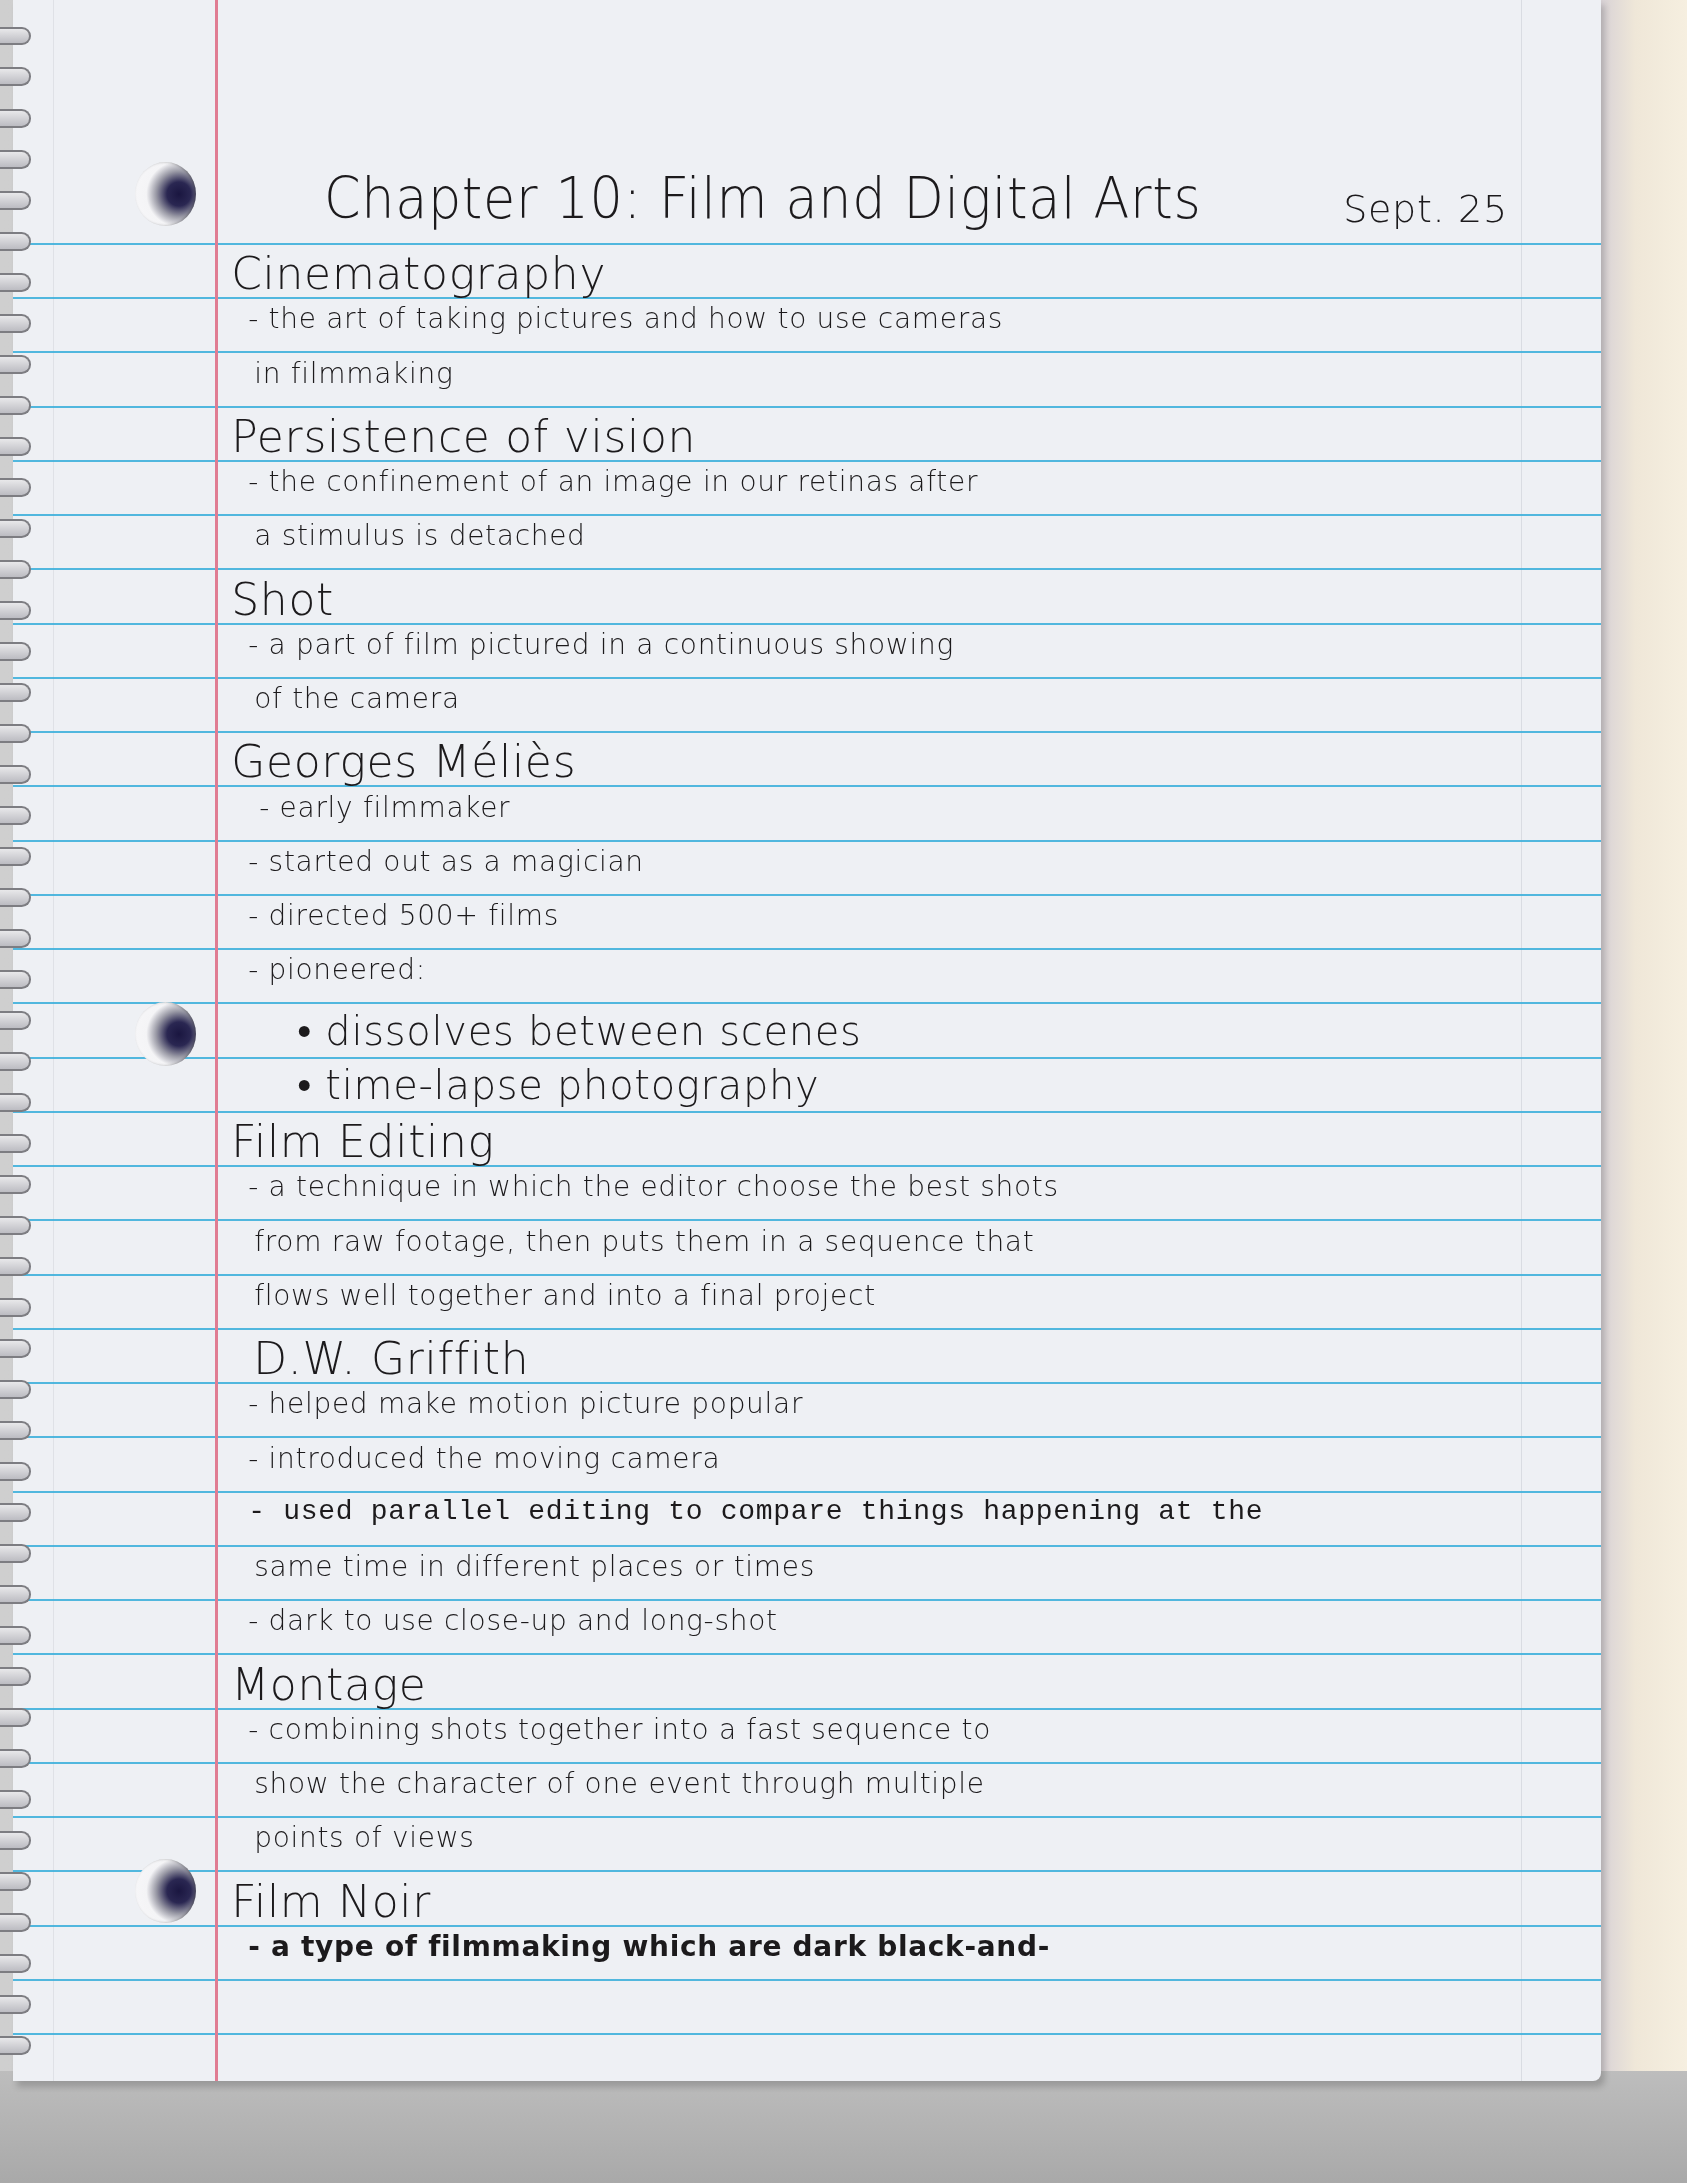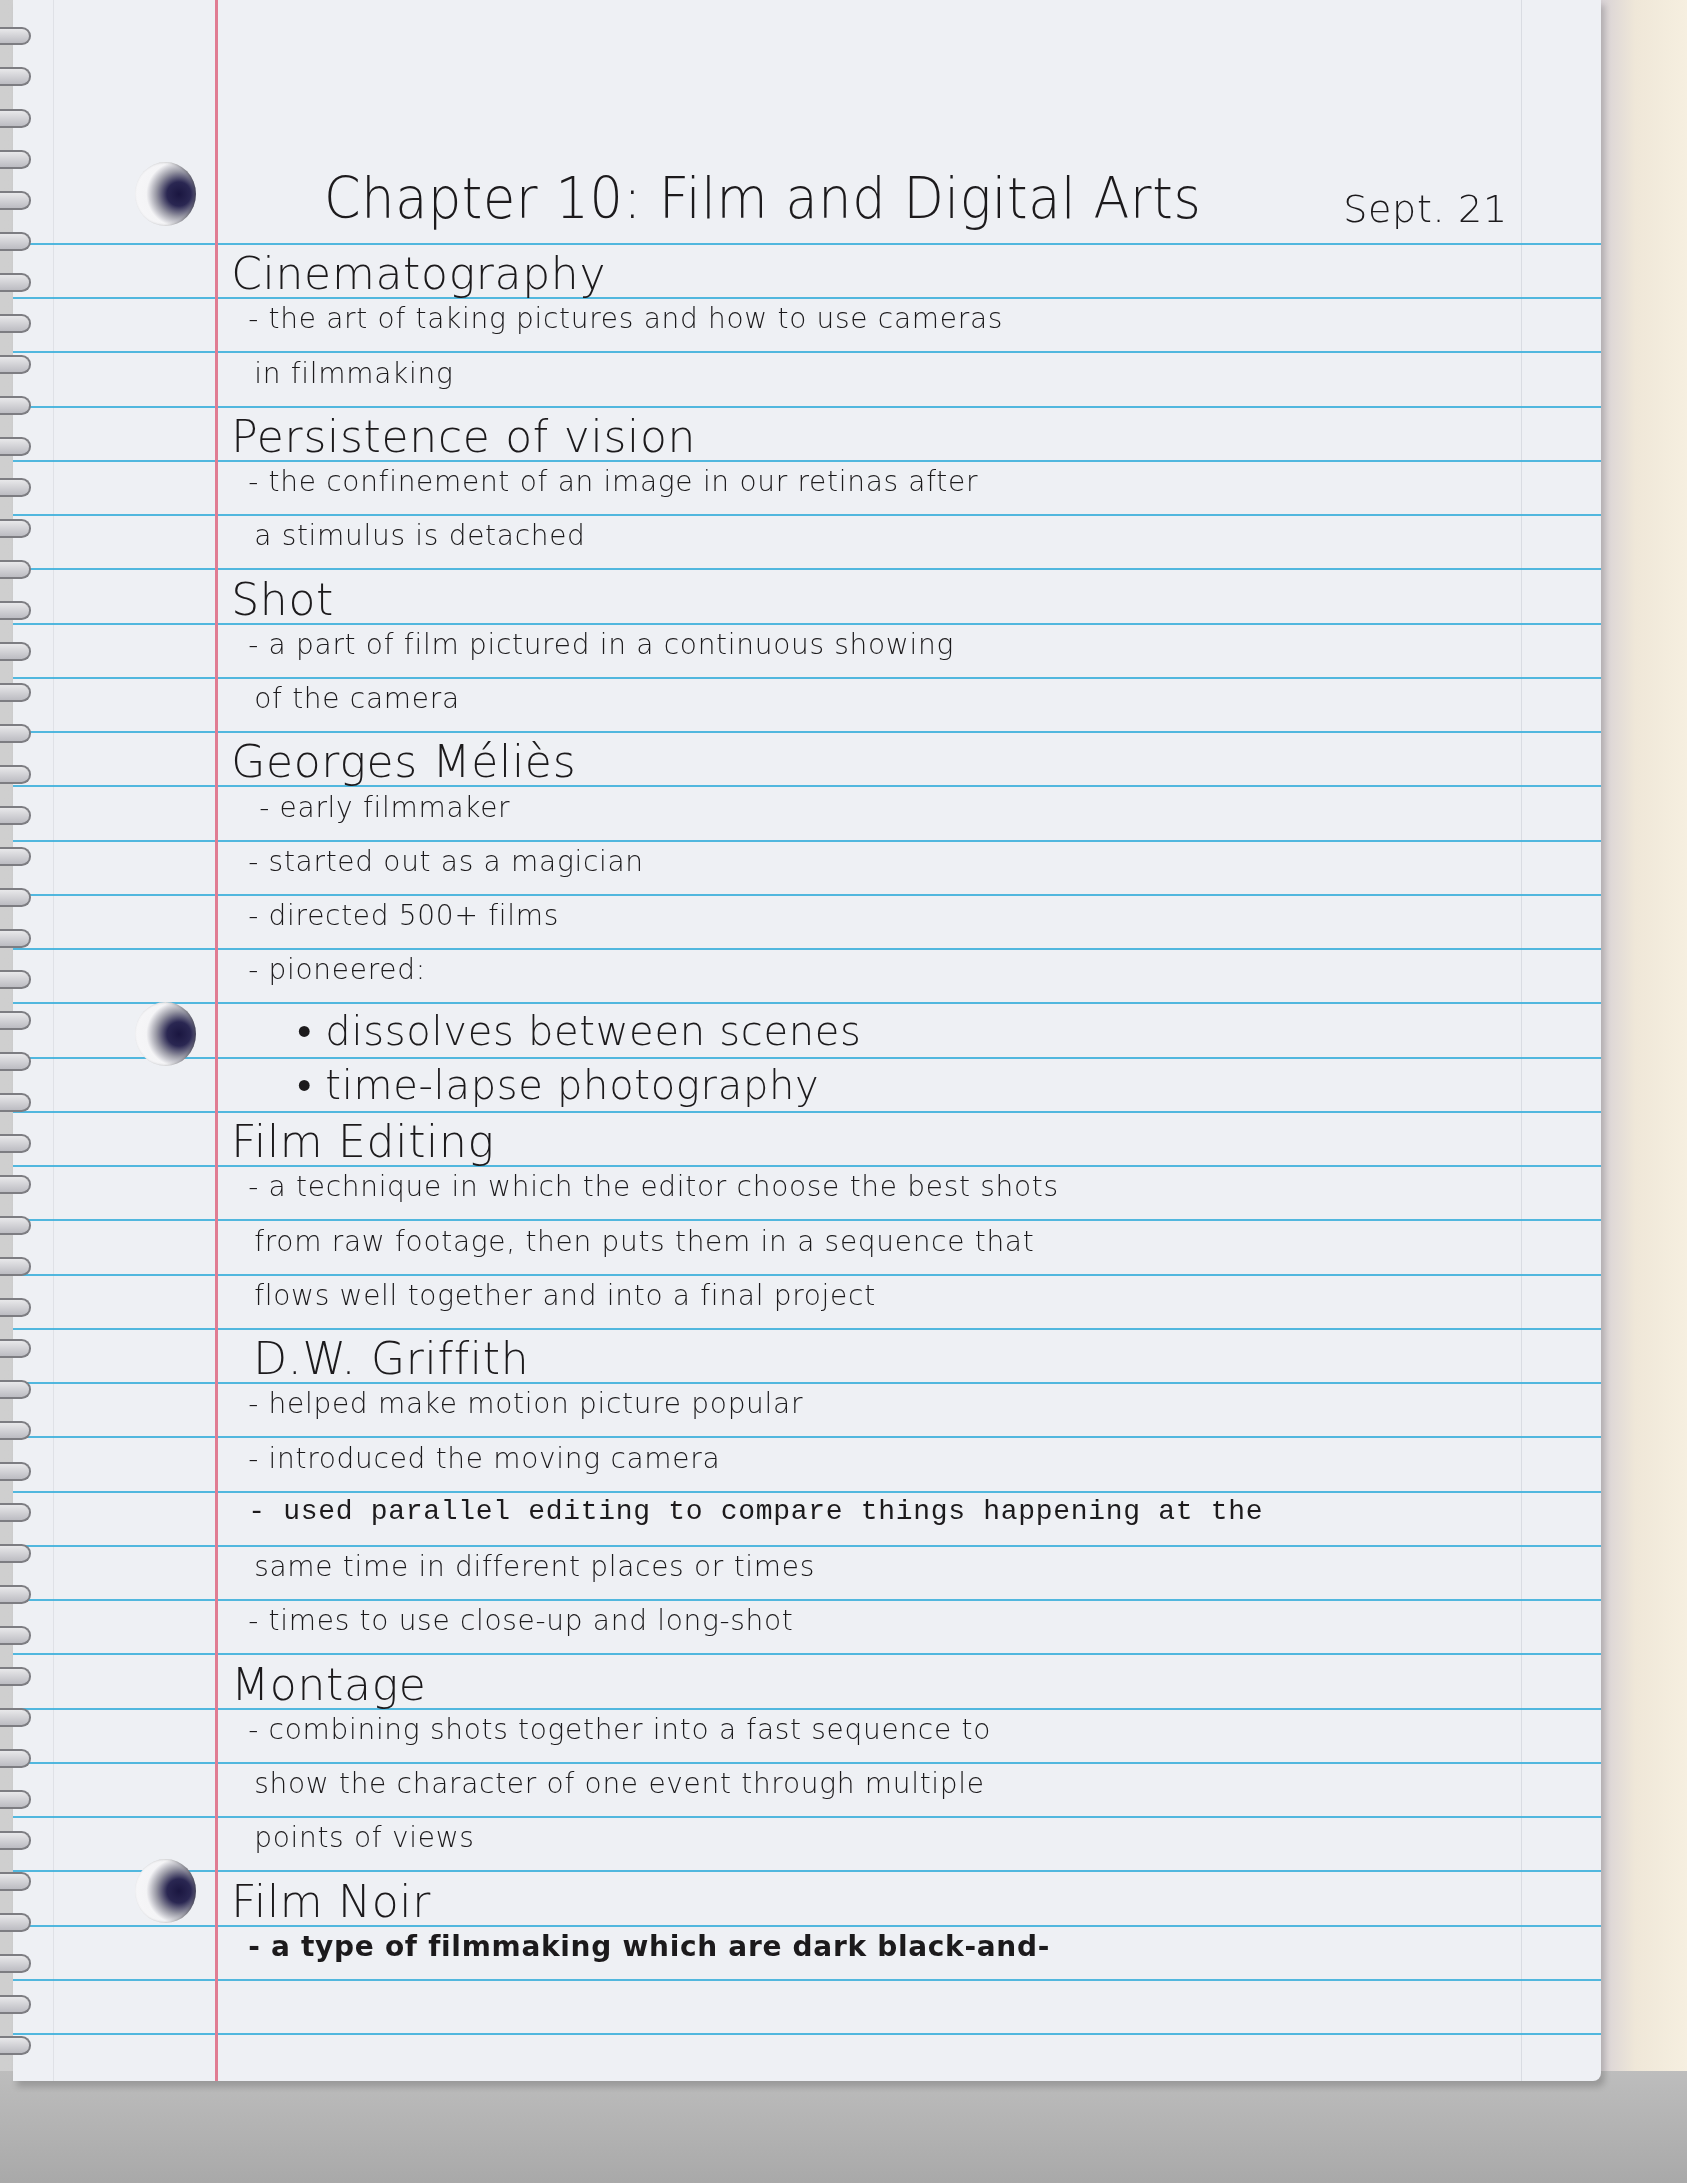--- a/index.html
+++ b/index.html
@@ -107,21 +107,21 @@
       <div class="rule" style="top: 1979px;"></div>
       <div class="rule" style="top: 2033px;"></div>
     </div>
   <div class="margin-line"></div>
 
   <div class="hole" style="left:122px; top:162px;"></div>
   <div class="hole" style="left:122px; top:1002px;"></div>
   <div class="hole" style="left:122px; top:1859px;"></div>
 
   <div class="line title">Chapter 10: Film and Digital Arts</div>
-  <div class="line date">Sept. 21</div>
+  <div class="line date">Sept. 25</div>
 
   <div id="notes">
 
     <div class="line term" style="top: 248px; left: 218px;">Cinematography</div>
     <div class="line body" style="top: 302px; left: 235px;">- the art of taking pictures and how to use cameras</div>
     <div class="line body" style="top: 357px; left: 241px;">in filmmaking</div>
     <div class="line term" style="top: 411px; left: 218px;">Persistence of vision</div>
     <div class="line body" style="top: 465px; left: 235px;">- the confinement of an image in our retinas after</div>
     <div class="line body" style="top: 519px; left: 241px;">a stimulus is detached</div>
     <div class="line term" style="top: 574px; left: 218px;">Shot</div>
@@ -136,21 +136,21 @@
     <div class="line sub" style="top: 1062px; left: 284px;">• time-lapse photography</div>
     <div class="line term" style="top: 1116px; left: 218px;">Film Editing</div>
     <div class="line body" style="top: 1170px; left: 235px;">- a technique in which the editor choose the best shots</div>
     <div class="line body" style="top: 1225px; left: 241px;">from raw footage, then puts them in a sequence that</div>
     <div class="line body" style="top: 1279px; left: 241px;">flows well together and into a final project</div>
     <div class="line term" style="top: 1333px; left: 232px; margin-left: 8px;">D.W. Griffith</div>
     <div class="line body" style="top: 1387px; left: 235px; text-align: right;">- helped make motion picture popular</div>
     <div class="line body" style="top: 1442px; left: 235px;">- introduced the moving camera</div>
     <div class="line body" style="top: 1496px; left: 235px; font-family: Liberation Mono, monospace;">- used parallel editing to compare things happening at the</div>
     <div class="line body" style="top: 1550px; left: 241px;">same time in different places or times</div>
-    <div class="line body" style="top: 1604px; left: 235px;">- times to use close-up and long-shot</div>
+    <div class="line body" style="top: 1604px; left: 235px;">- dark to use close-up and long-shot</div>
     <div class="line term" style="top: 1659px; left: 218px;">Montage</div>
     <div class="line body" style="top: 1713px; left: 235px;">- combining shots together into a fast sequence to</div>
     <div class="line body" style="top: 1767px; left: 241px;">show the character of one event through multiple</div>
     <div class="line body" style="top: 1821px; left: 241px;">points of views</div>
     <div class="line term" style="top: 1876px; left: 218px;">Film Noir</div>
     <div class="line body" style="top: 1930px; left: 235px; font-weight: bold;">- a type of filmmaking which are dark black-and-</div>
   </div>
 </div>
 
 <div class="spiral" id="spiral">

